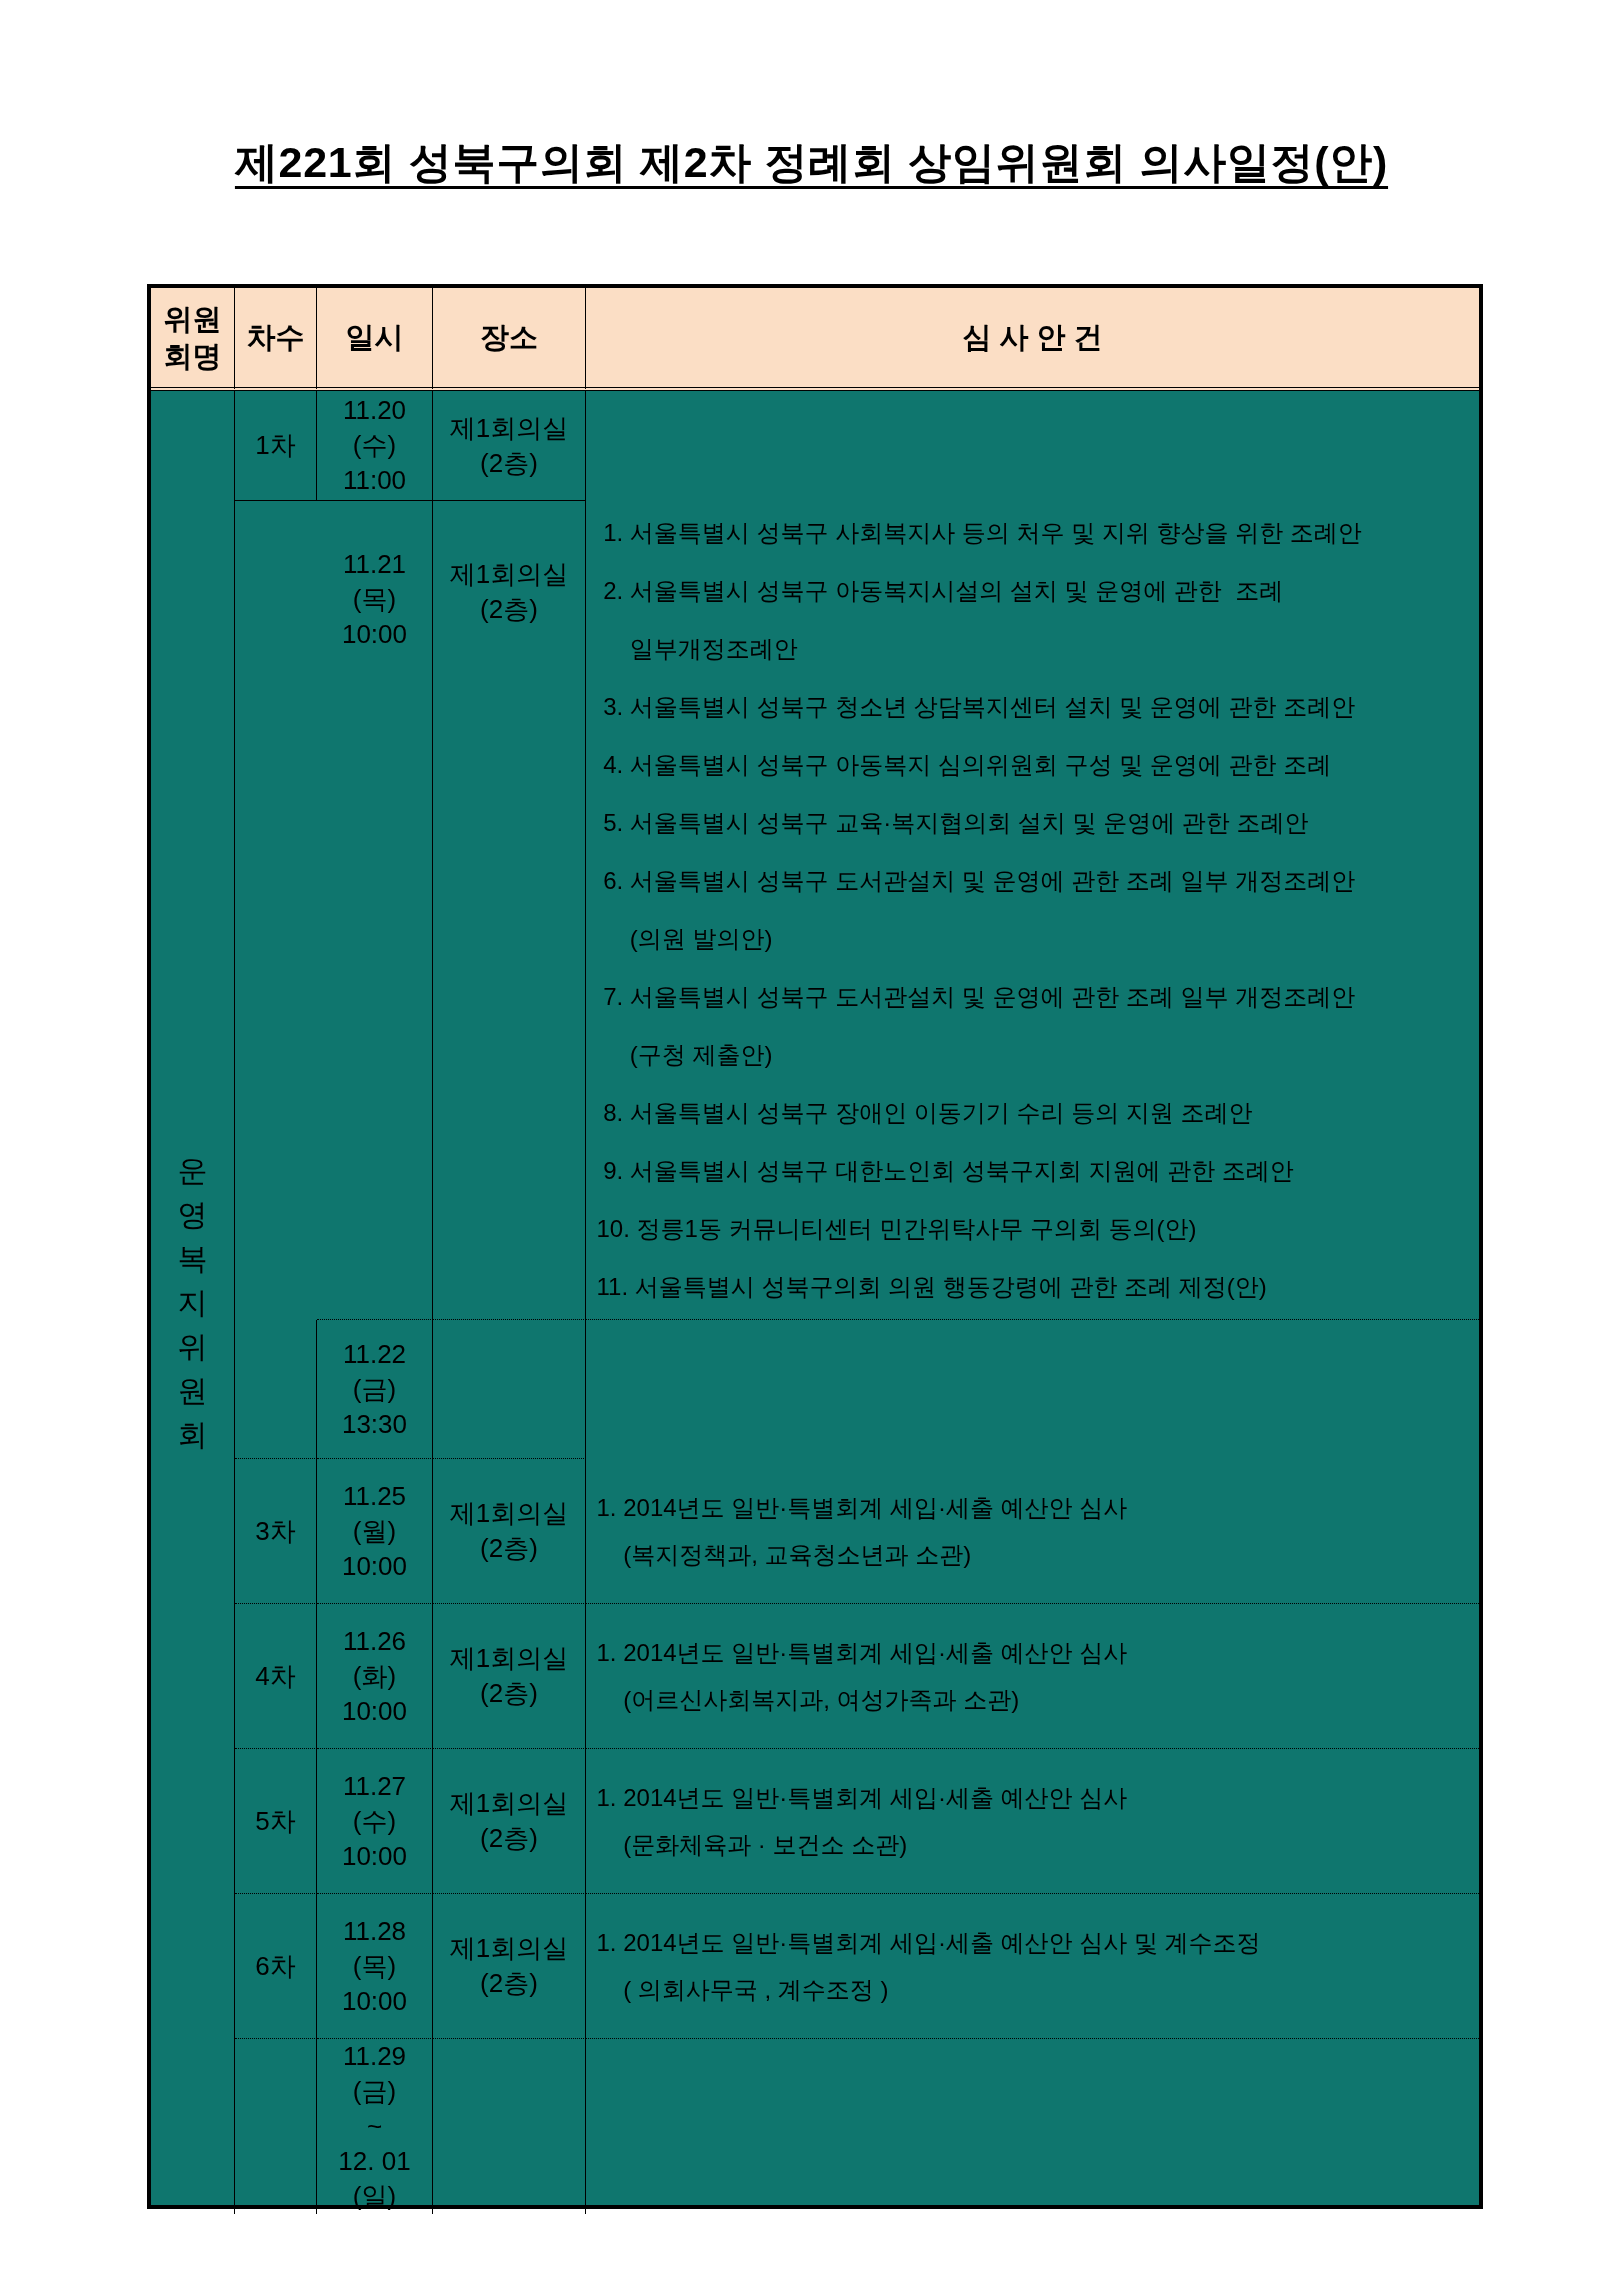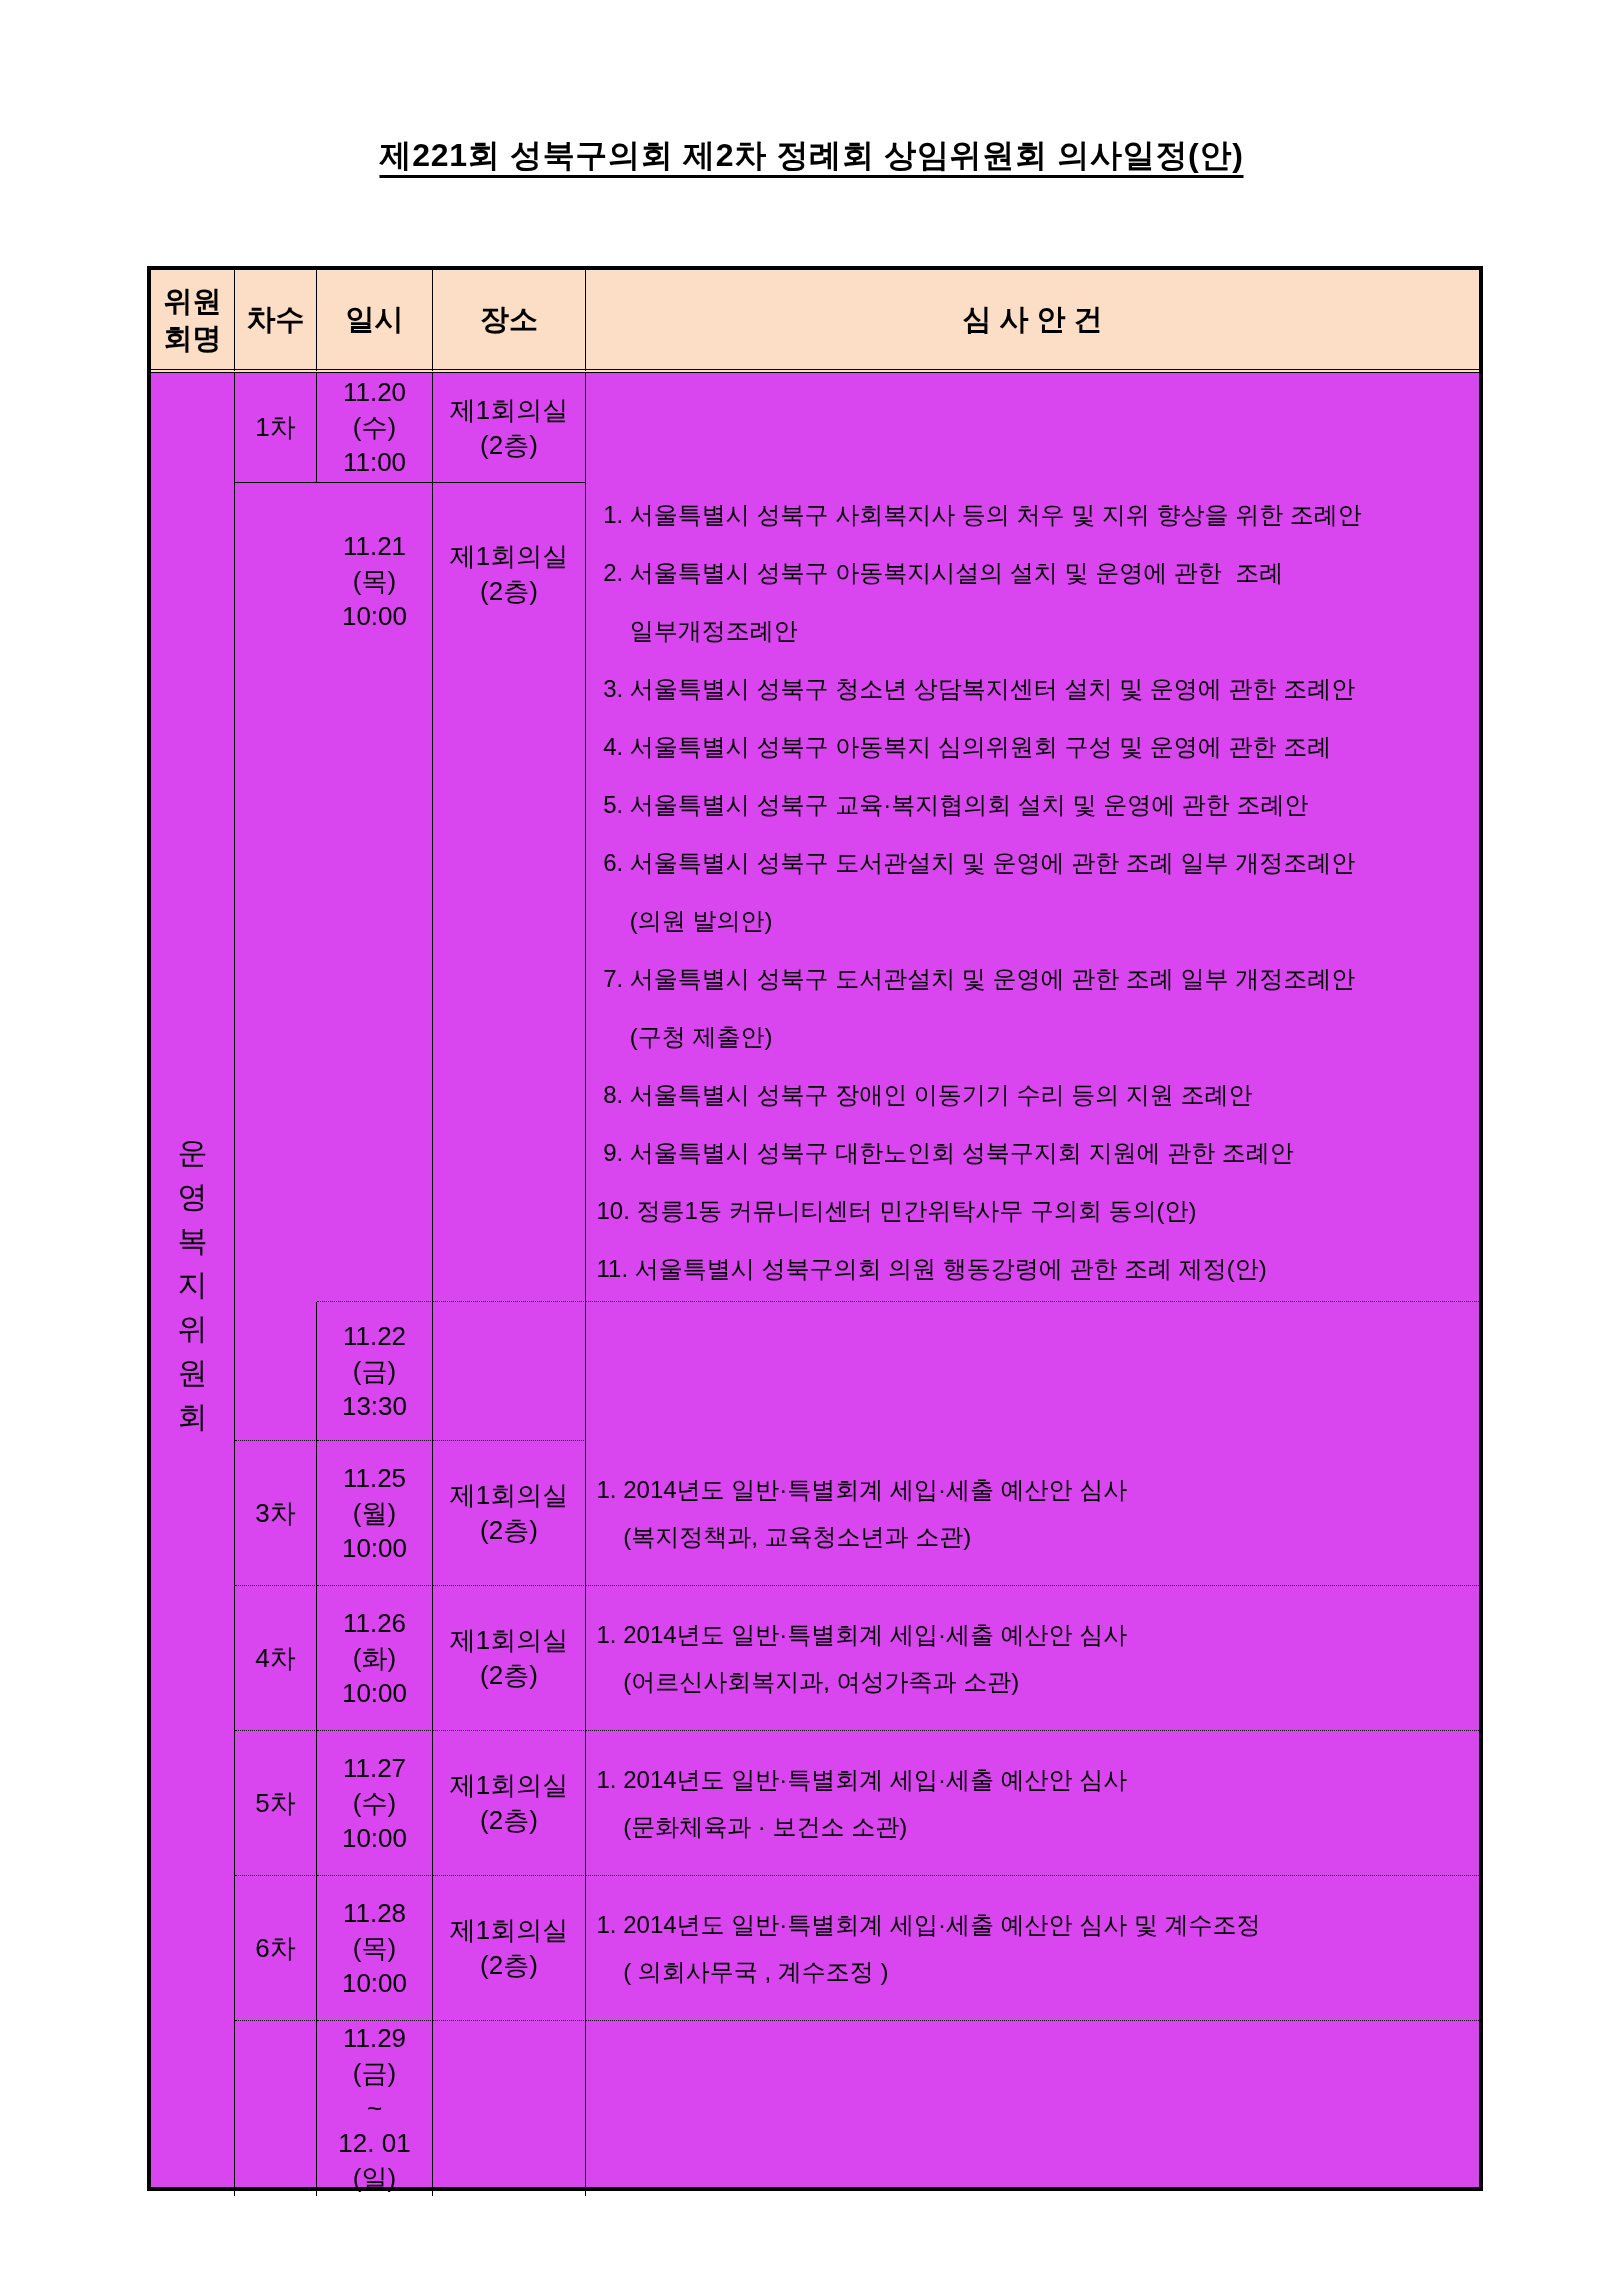--- a/index.html
+++ b/index.html
@@ -8,35 +8,35 @@
     width:1623px;height:2295px;
     background:#ffffff;
     font-family:"Liberation Sans", sans-serif;
     color:#000;
     overflow:hidden;
   }
   .title{
     position:absolute;
     top:134px;left:0;width:100%;
     text-align:center;
-    font-size:32px;
+    font-size:43px;
     font-weight:bold;
     letter-spacing:0.7px;
     text-decoration:underline;
     text-decoration-thickness:3.3px;
     text-underline-offset:9.2px;
     white-space:nowrap;
   }
   .tbl{
     position:absolute;
-    left:147px;top:266px;
+    left:147px;top:284px;
     width:1328px;height:1917px;
     box-sizing:content-box;
     border:4.6px solid #000;
-    background:#d946ef;
+    background:#0f766e;
     display:grid;
     grid-template-columns:84px 82px 116px 153px 1fr;
     grid-template-rows:103px 110px 819px 139px 145px 145px 145px 145px 1fr;
   }
   .th{
     background:#FBDEC5;
     border-bottom:4.6px double #000;
     display:flex;align-items:center;justify-content:center;
     font-weight:bold;font-size:29px;line-height:37px;
     text-align:center;white-space:pre-line;

